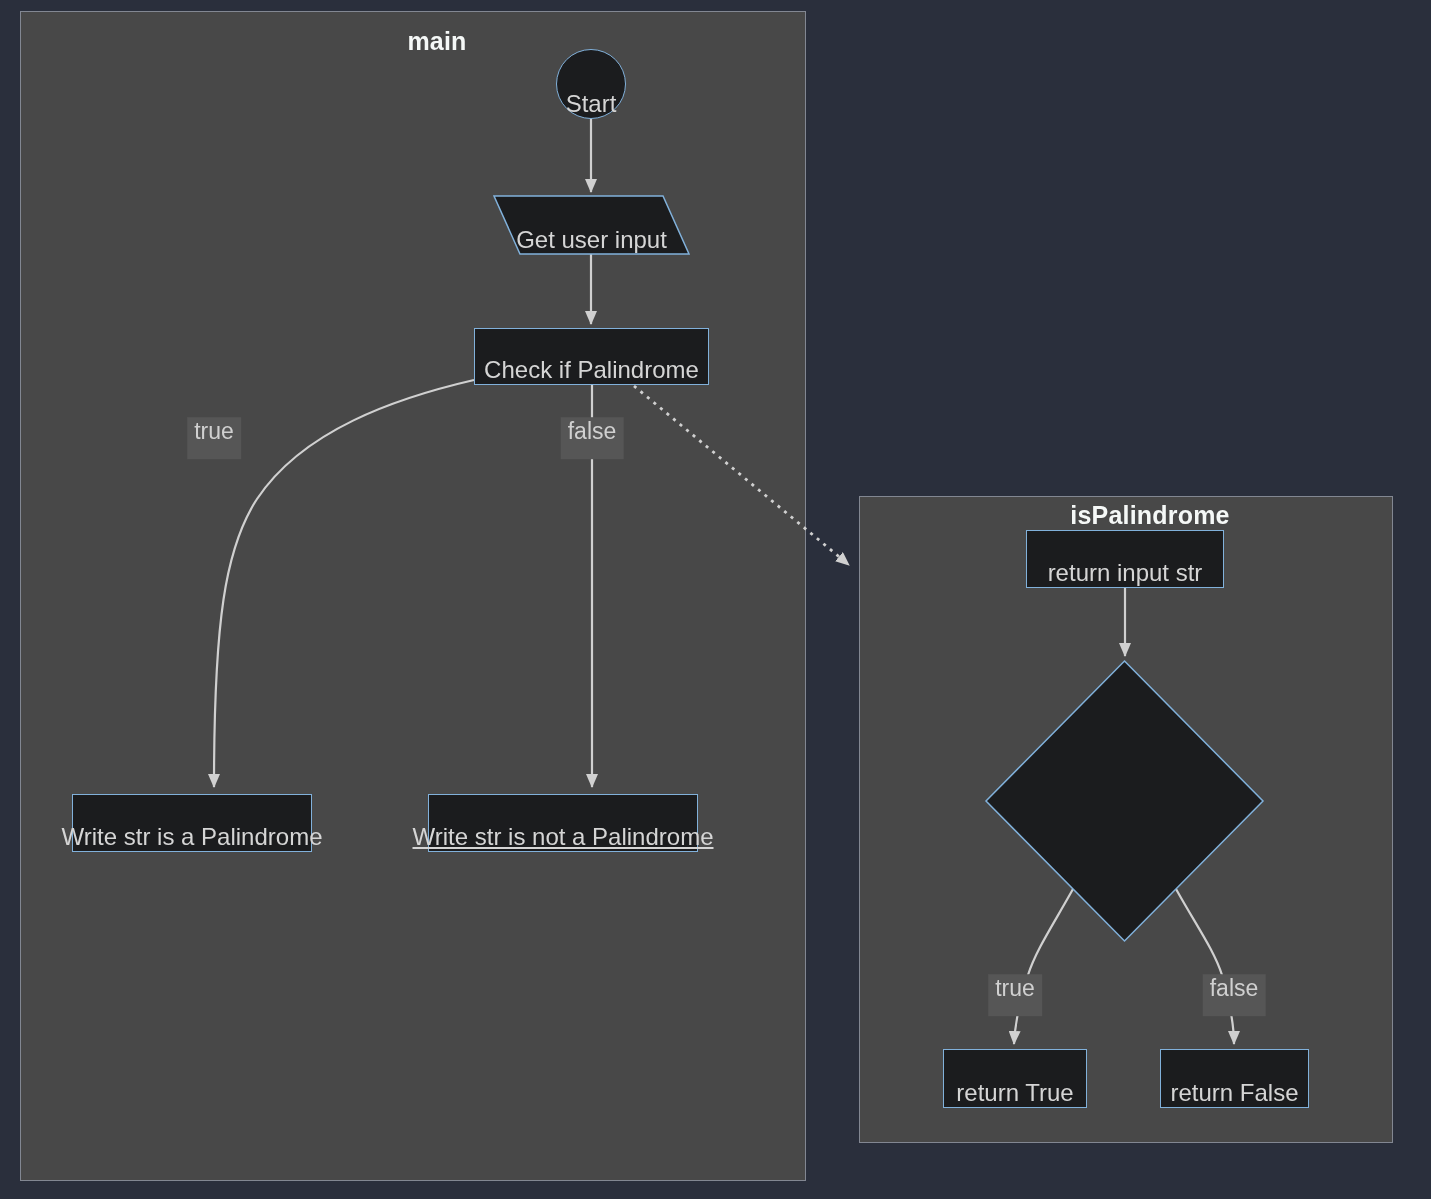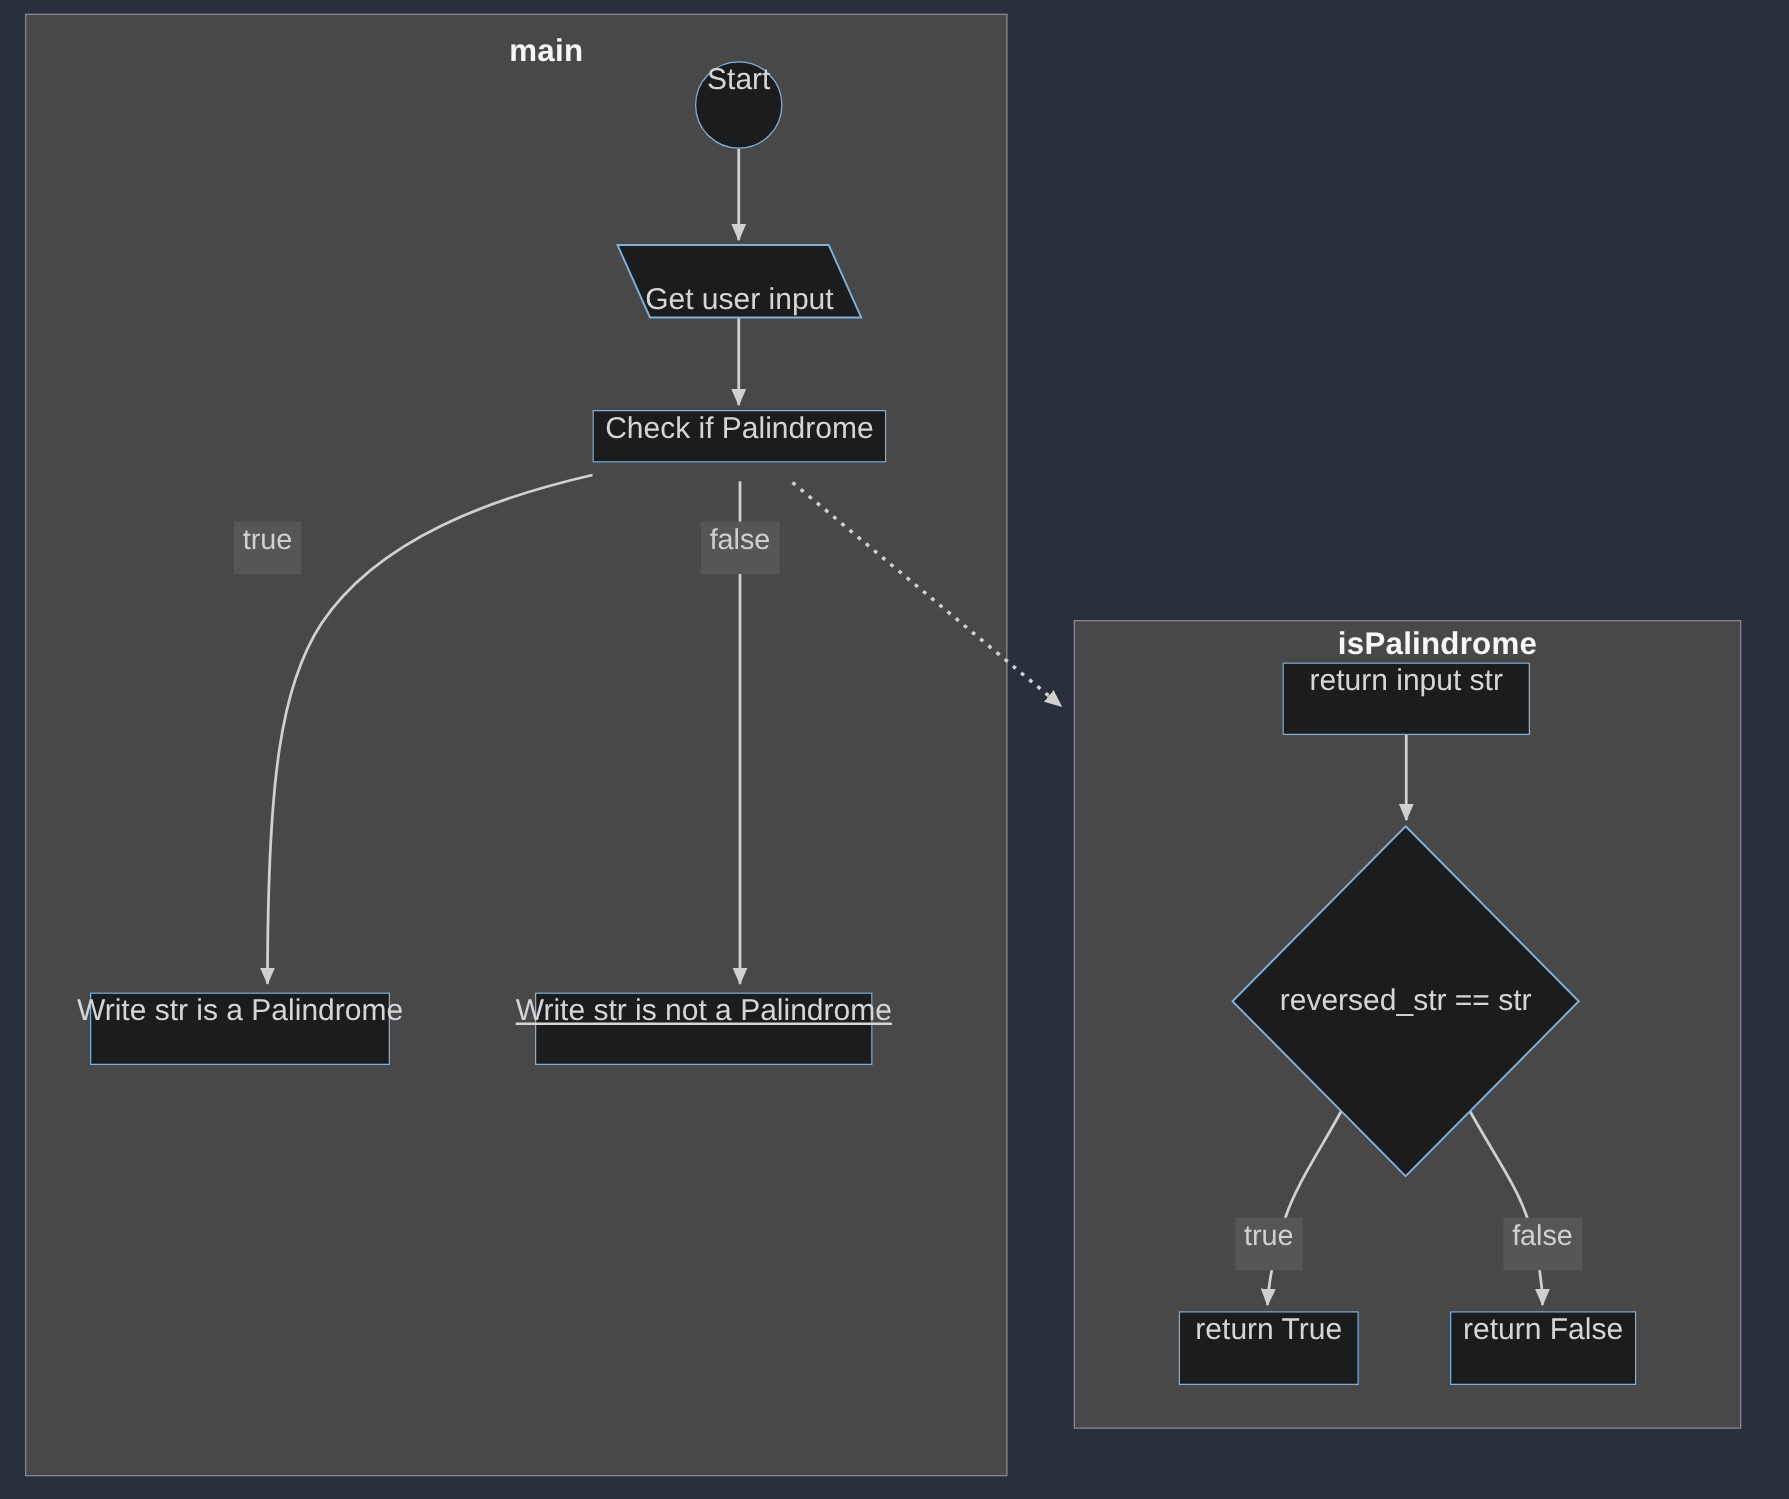--- a/index.html
+++ b/index.html
@@ -37,21 +37,21 @@
   }
   .edge.dotted { stroke-dasharray: 3 5.5; stroke-width: 2.8; }
   .arrowhead { fill: var(--edge, #d0d0d0); }
   .shape {
     fill: var(--node_fill, #1b1c1e);
     stroke: var(--node_border, #81b1db);
     stroke-width: 1.5;
   }
   .node {
     position: absolute;
-    display: flex; align-items: flex-start; justify-content: center;
+    display: flex; align-items: flex-end; justify-content: center;
     background: var(--node_fill, #1b1c1e);
     border: 1.5px solid var(--node_border, #81b1db);
     color: var(--node_text, #d5d5d5);
     font-size: 24px;
     white-space: nowrap;
     text-align: center;
   }
   .node.circle { border-radius: 50%; }
   .overlay-label {
     position: absolute;
@@ -66,21 +66,21 @@
     transform: translate(-50%, -50%);
     background: var(--edge_label_bg, #565656);
     color: var(--edge_label_text, #d0d0d0);
     font-size: 23px;
     line-height: 1.2;
     padding: 1px 7px 13px 7px;
     white-space: nowrap;
   }
   
   #node-start        { left: 556px; top: 49px;  width: 70px;  height: 70px; }
-  #node-check        { left: 474px; top: 328px; width: 235px; height: 42px; }
+  #node-check        { left: 474px; top: 328px; width: 235px; height: 57px; }
   #node-write-pal    { left: 72px;  top: 794px; width: 240px; height: 58px; }
   #node-write-notpal { left: 428px; top: 794px; width: 270px; height: 58px; text-decoration: underline; }
   #node-reverse      { left: 1026px; top: 530px; width: 198px; height: 58px; }
   #node-ret-true     { left: 943px; top: 1049px; width: 144px; height: 59px; }
   #node-ret-false    { left: 1160px; top: 1049px; width: 149px; height: 59px; }
   #label-input       { left: 494px; top: 196px; width: 195px; height: 58px; align-items: flex-end; }
   #label-compare     { left: 985px; top: 771px; width: 279px; height: 60px; }
   #cluster-main      { left: 20px;  top: 11px;  width: 786px; height: 1170px; }
   #cluster-ispal     { left: 859px; top: 496px; width: 534px; height: 647px; }
   #cluster-main .cluster-title  { top: 15px; }
@@ -139,23 +139,20 @@
   </div>
 
   <div class="node" id="node-write-notpal">
     <span>Write str is not a Palindrome</span>
   </div>
 
   <div class="node" id="node-reverse">
     <span>return input str</span>
   </div>
 
-  <div class="overlay-label" id="label-compare">
-    <span>reversed_str == str</span>
-  </div>
 
   <div class="node" id="node-ret-true">
     <span>return True</span>
   </div>
 
   <div class="node" id="node-ret-false">
     <span>return False</span>
   </div>
 
   <div class="edge-label" id="elabel-main-true">true</div>

